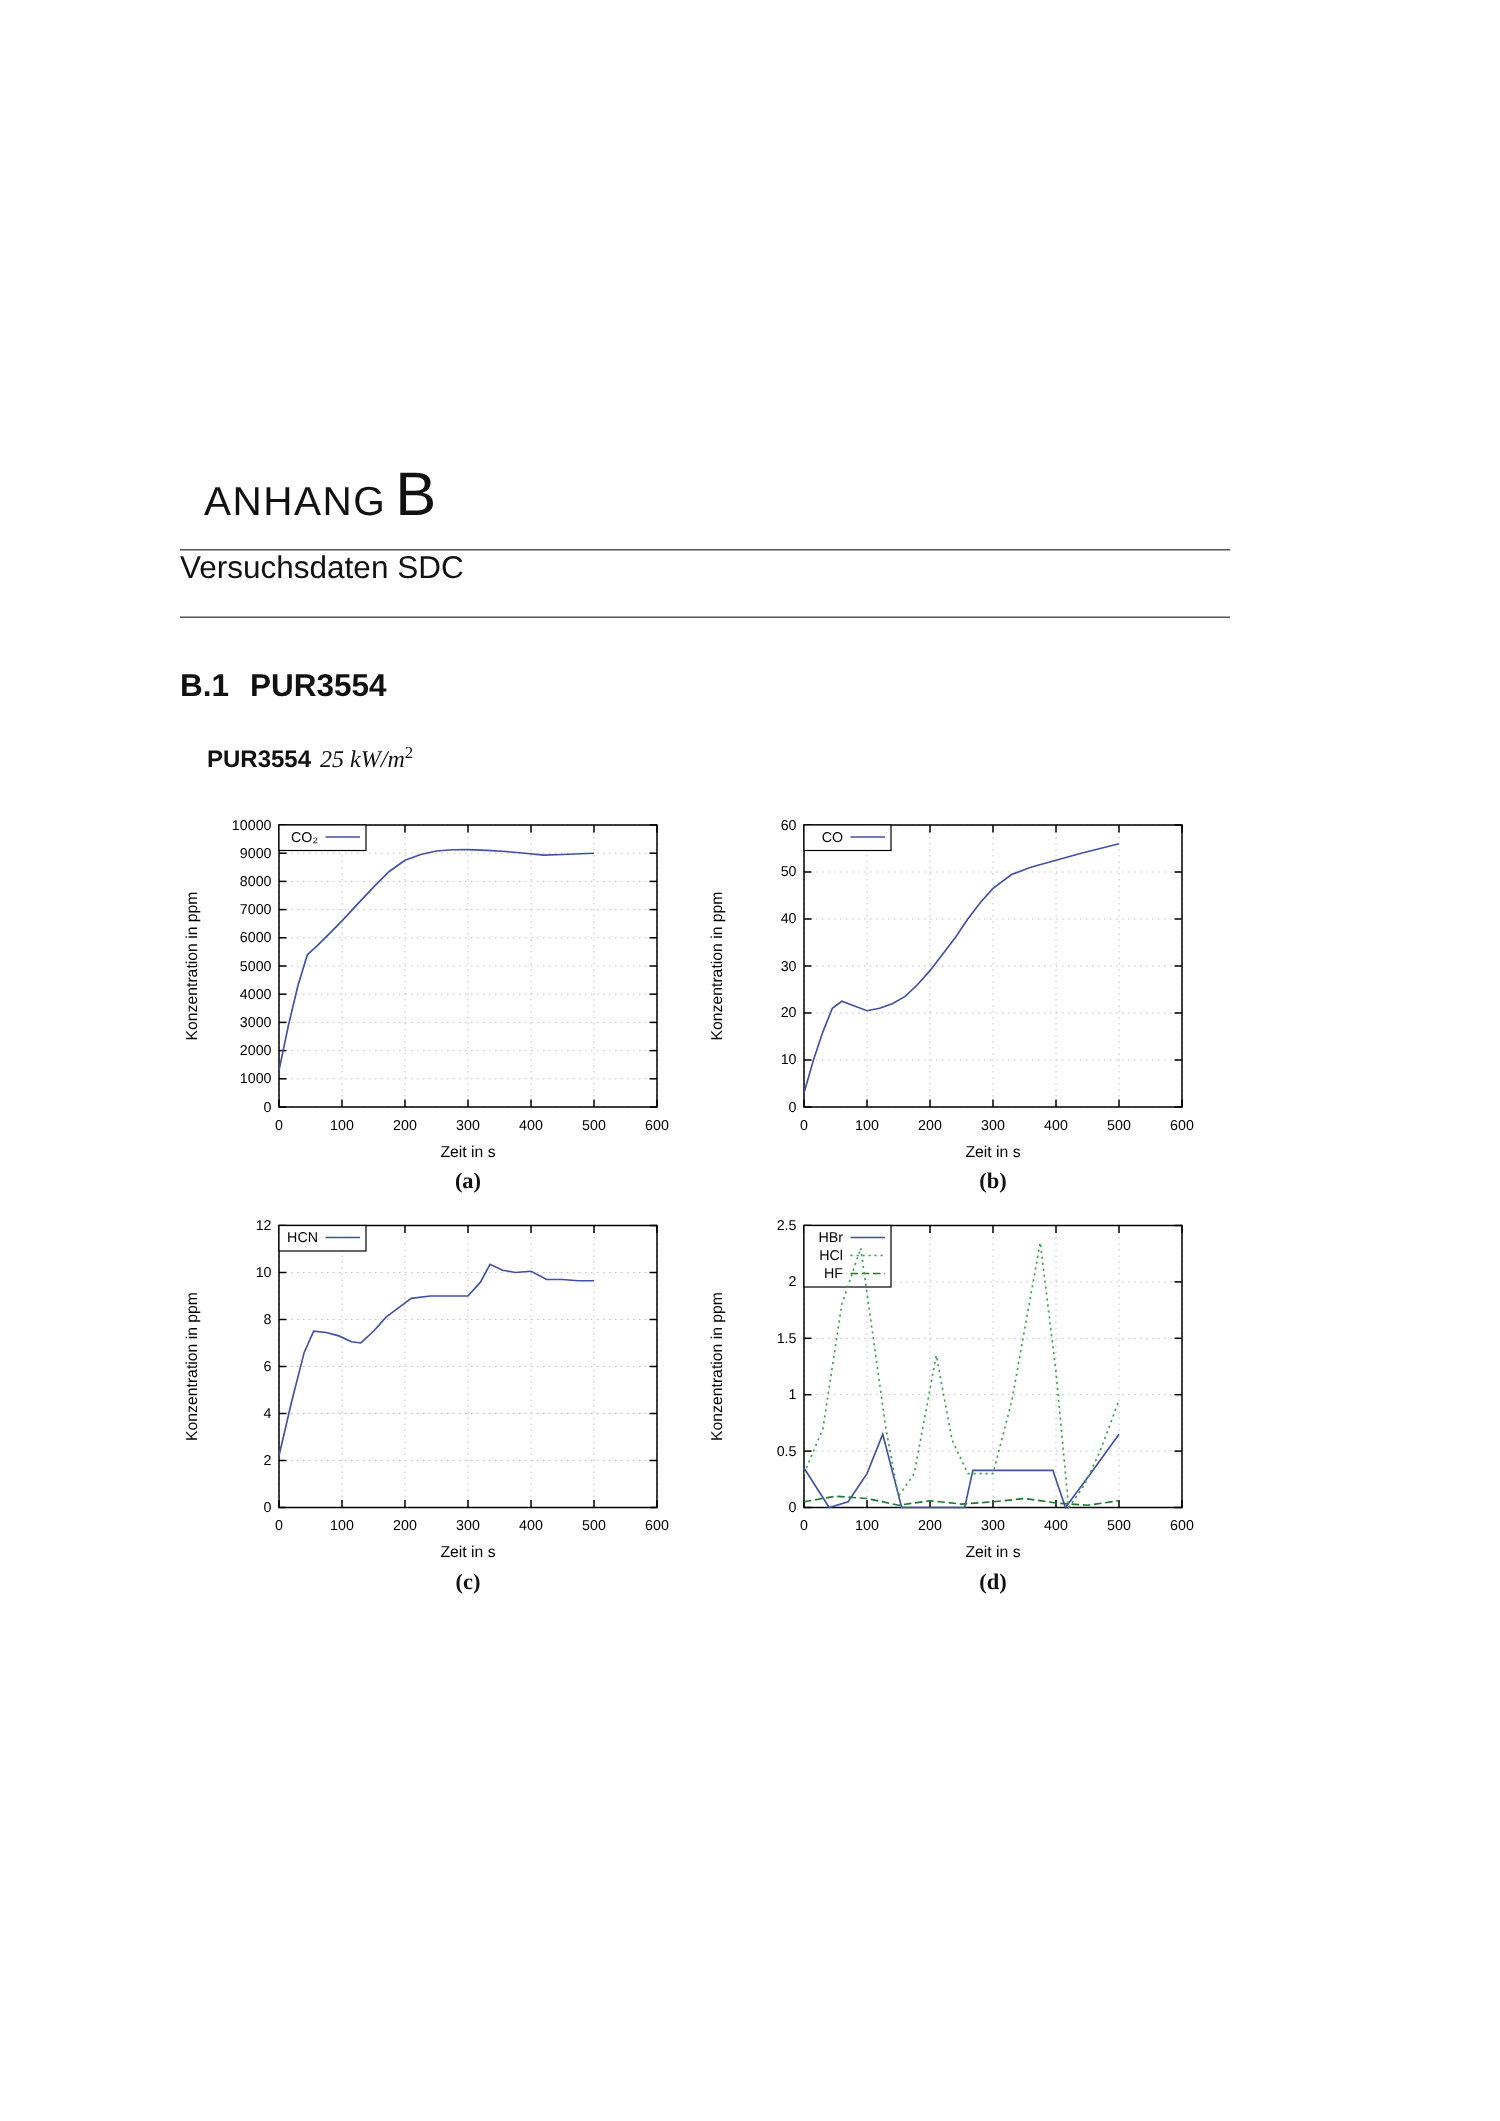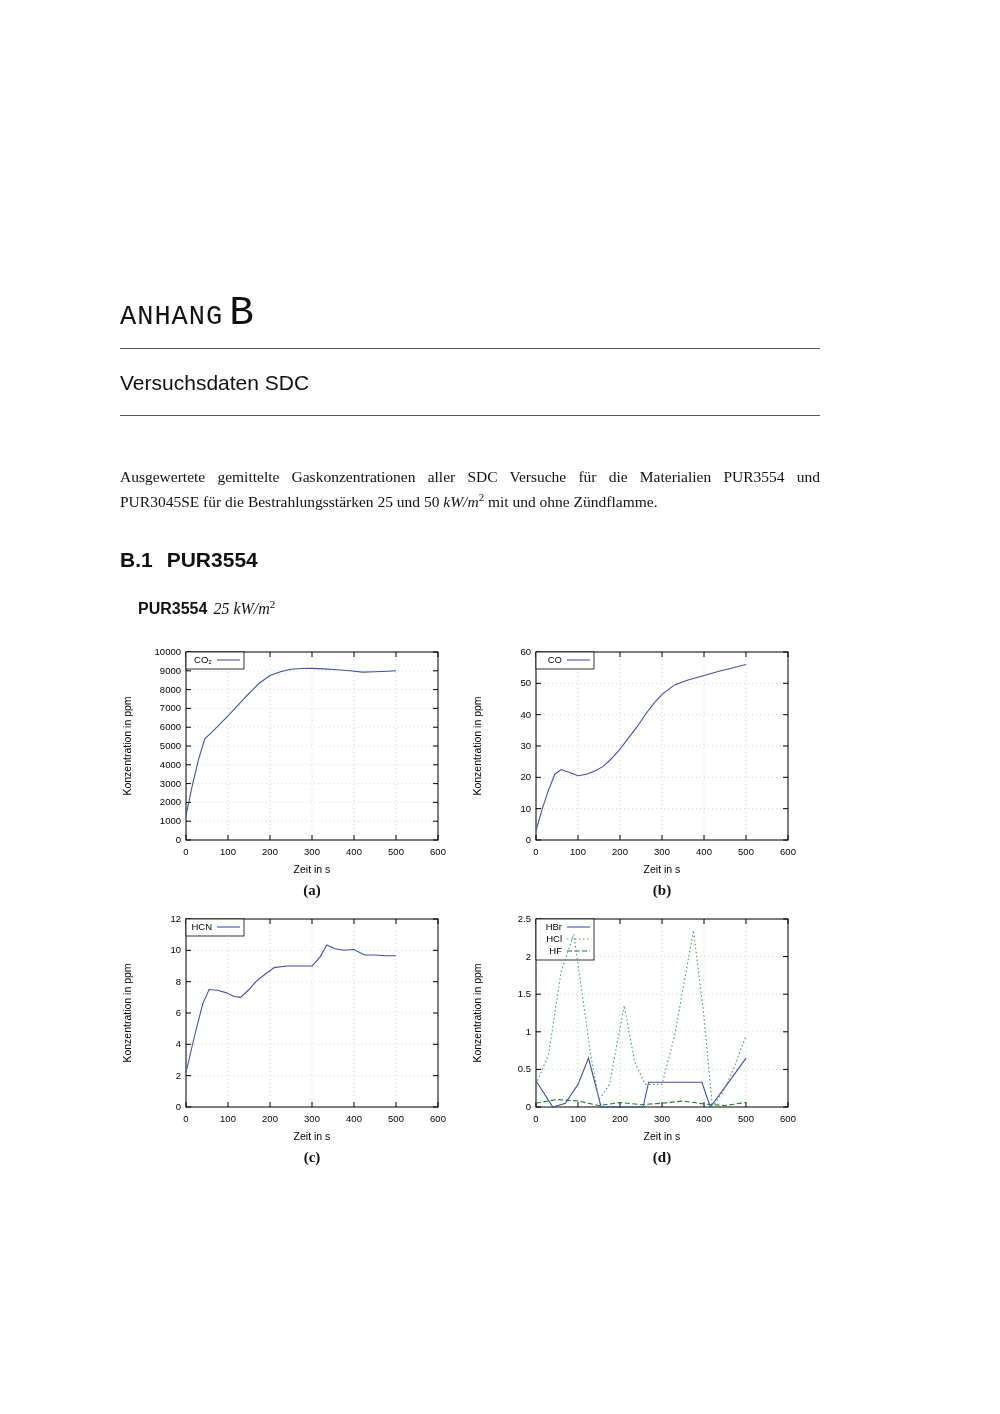--- a/index.html
+++ b/index.html
@@ -1,22 +1,22 @@
 <!DOCTYPE html>
 <html><head>
 <meta charset="utf-8">
 <style>
   html,body{margin:0;padding:0;background:#fff;}
   body{width:1000px;height:1414px;font-family:"Liberation Serif",serif;color:#111;overflow:hidden;}
   .content{box-sizing:border-box;width:1000px;padding:293px 180px 0 120px;}
-  .chapter-head{font-family:Liberation Mono, monospace;font-weight:400;margin:0;line-height:1;}
+  .chapter-head{font-family:Liberation Sans, sans-serif;font-weight:400;margin:16px;line-height:1;}
   .ch-label{font-size:27px;letter-spacing:1px;}
   .ch-letter{font-size:41px;margin-left:6px;}
   hr.rule{border:none;border-top:1px solid #555;margin:14px 0 0 0;width:700px;}
-  .subtitle{font-family:"Liberation Sans",sans-serif;font-size:21px;margin-top:22px;}
+  .subtitle{font-family:"Liberation Sans",sans-serif;font-size:21px;}
   hr.rule2{border:none;border-top:1px solid #555;margin:20px 0 0 0;width:700px;}
   .para{width:700px;margin:50px 0 0 0;font-size:15.5px;line-height:1.48;text-align:justify;}
   .mi{font-style:italic;}
   sup.exp{font-size:0.7em;}
   .section{font-family:Liberation Sans, sans-serif;font-size:21px;font-weight:600;margin:34px 0 0 0;}
   .section .sec-num{margin-right:14px;}
   .subsec{margin-top:26px;font-size:16px;margin-left:18px;}
   .subsec-label{font-family:"Liberation Sans",sans-serif;font-weight:600;font-size:16px;margin-right:6px;}
   .charts{display:grid;grid-template-columns:350px 350px;row-gap:10px;margin-top:24px;}
   .chart-block{display:flex;flex-direction:column;align-items:flex-start;margin:0;}
@@ -31,21 +31,20 @@
 <div class="content">
 
   <h1 class="chapter-head"><span class="ch-label">ANHANG</span><span class="ch-letter">B</span></h1>
 
   <hr class="rule">
 
   <div class="subtitle">Versuchsdaten SDC</div>
 
   <hr class="rule2">
 
-  <p class="para"><span>Ausgewertete gemittelte Gaskonzentrationen aller SDC Versuche für die Materialien PUR3554 und PUR3045SE für die Bestrahlungsstärken 25 und 50 </span><span class="mi">kW/m</span><sup class="exp">2</sup><span> mit und ohne Zündflamme.</span></p>
 
   <h2 class="section"><span class="sec-num">B.1</span><span>PUR3554</span></h2>
 
   <div class="subsec"><span class="subsec-label">PUR3554</span><span class="mi">25 </span><span class="mi">kW/m</span><sup class="exp">2</sup></div>
 
   <div class="charts">
 
     <figure class="chart-block">
       <svg width="330" height="238" viewBox="0 0 330 238">
           <line x1="66" y1="10" x2="66" y2="198" stroke="#b8b8b8" stroke-width="0.6" stroke-dasharray="1,3"></line>

